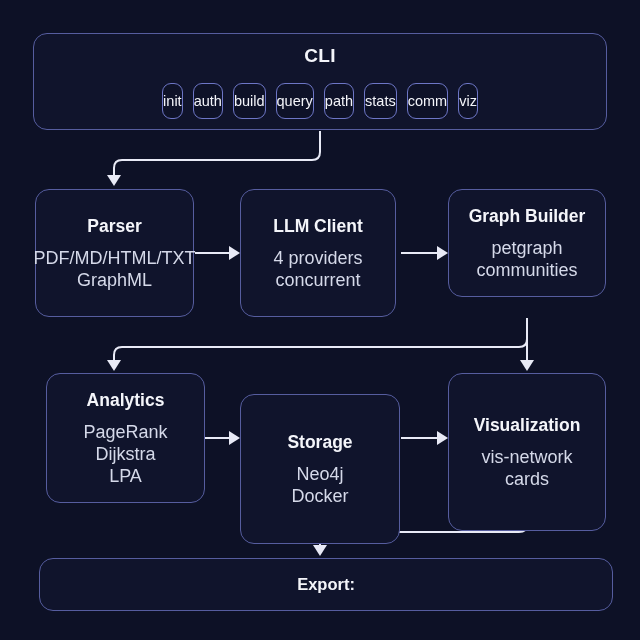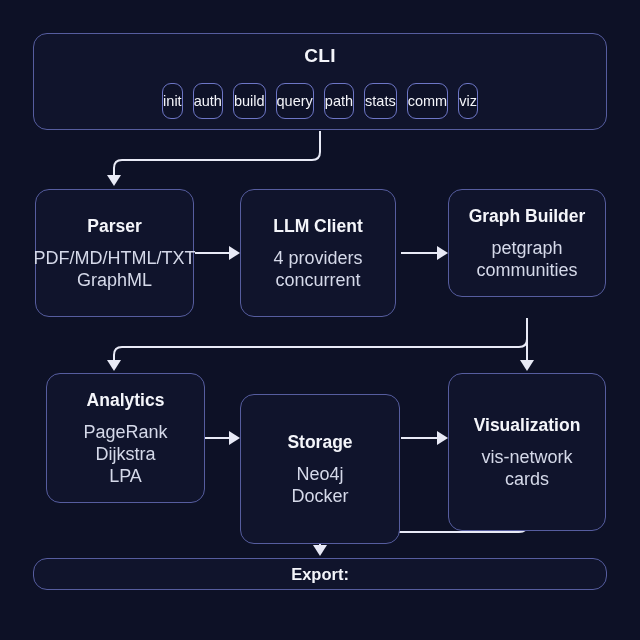--- a/index.html
+++ b/index.html
@@ -22,21 +22,21 @@
         color:var(--text);font-size:14.5px;display:flex;align-items:center;justify-content:center}
   .node{display:flex;flex-direction:column;align-items:center;justify-content:center;text-align:center;padding:16px}
   .node-title{color:var(--text);font-weight:bold;font-size:17.5px;margin-bottom:10px}
   .node-line{color:var(--subtext);font-size:18px;line-height:22px}
   .n-parser{left:35px;top:189px;width:159px;height:128px}
   .n-llm{left:240px;top:189px;width:156px;height:128px}
   .n-graph{left:448px;top:189px;width:158px;height:108px}
   .n-analytics{left:46px;top:373px;width:159px;height:130px}
   .n-storage{left:240px;top:394px;width:160px;height:150px}
   .n-viz{left:448px;top:373px;width:158px;height:158px}
-  .export{left:33px;top:558px;width:574px;height:32px;display:flex;align-items:center;justify-content:center;gap:7px}
+  .export{left:39px;top:558px;width:574px;height:53px;display:flex;align-items:center;justify-content:center;gap:7px}
   .export-label{color:var(--text);font-weight:bold;font-size:16.5px}
   .export-formats{color:var(--subtext);font-size:16.5px}
 </style>
 </head>
 <body>
 
 <div class="canvas">
 
   <svg class="arrows" viewBox="0 0 640 640">
 

